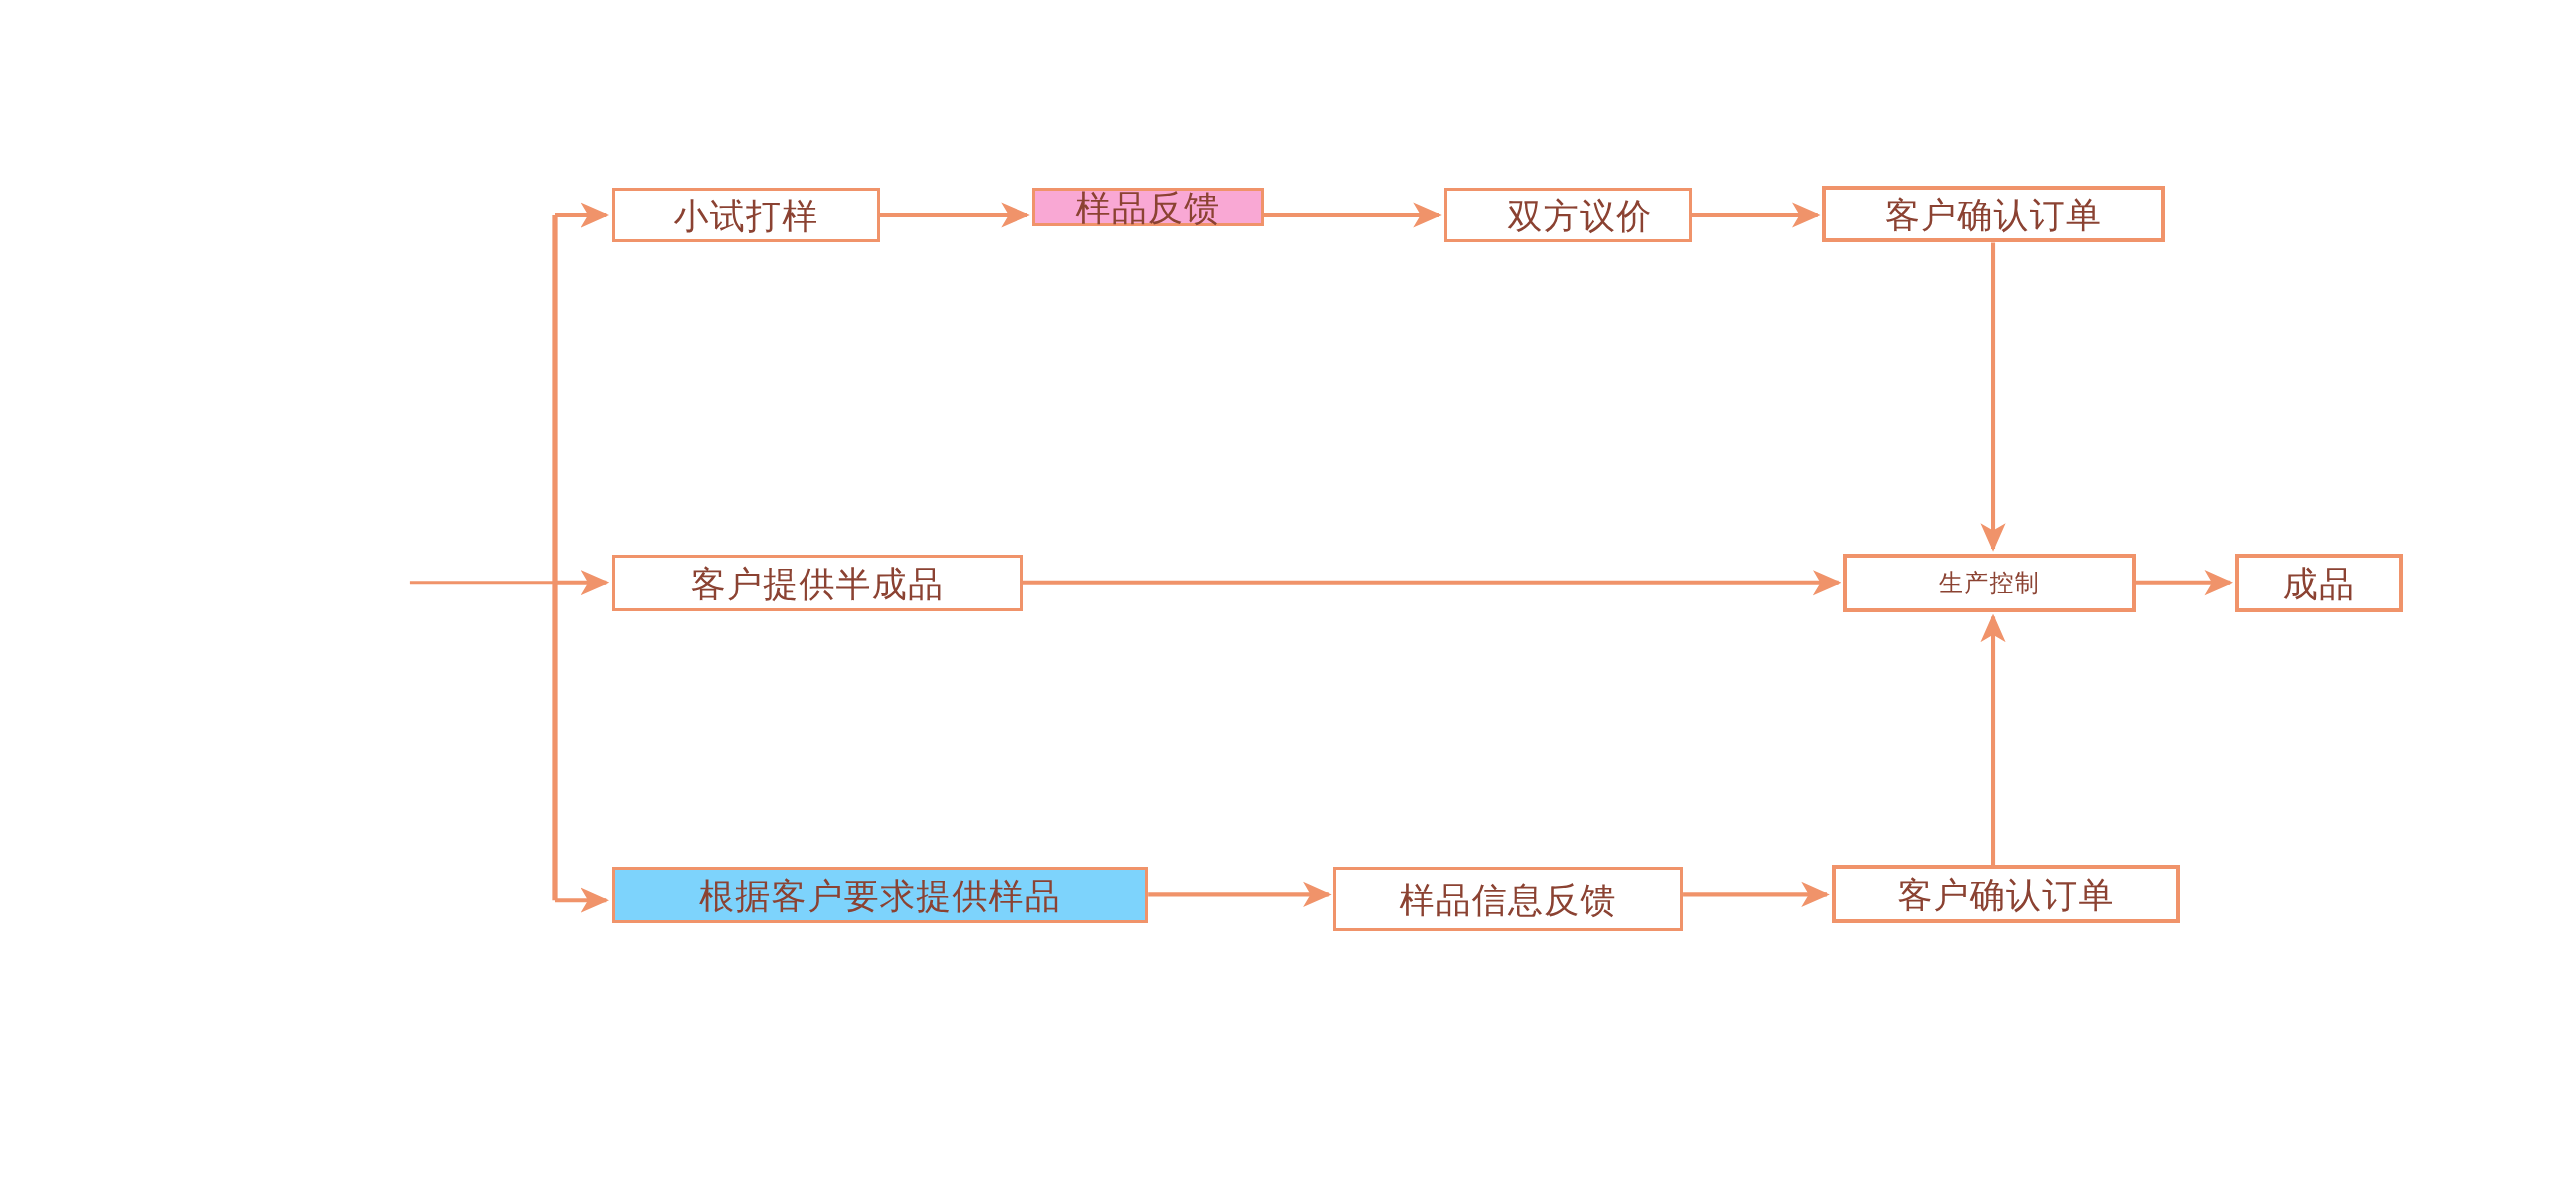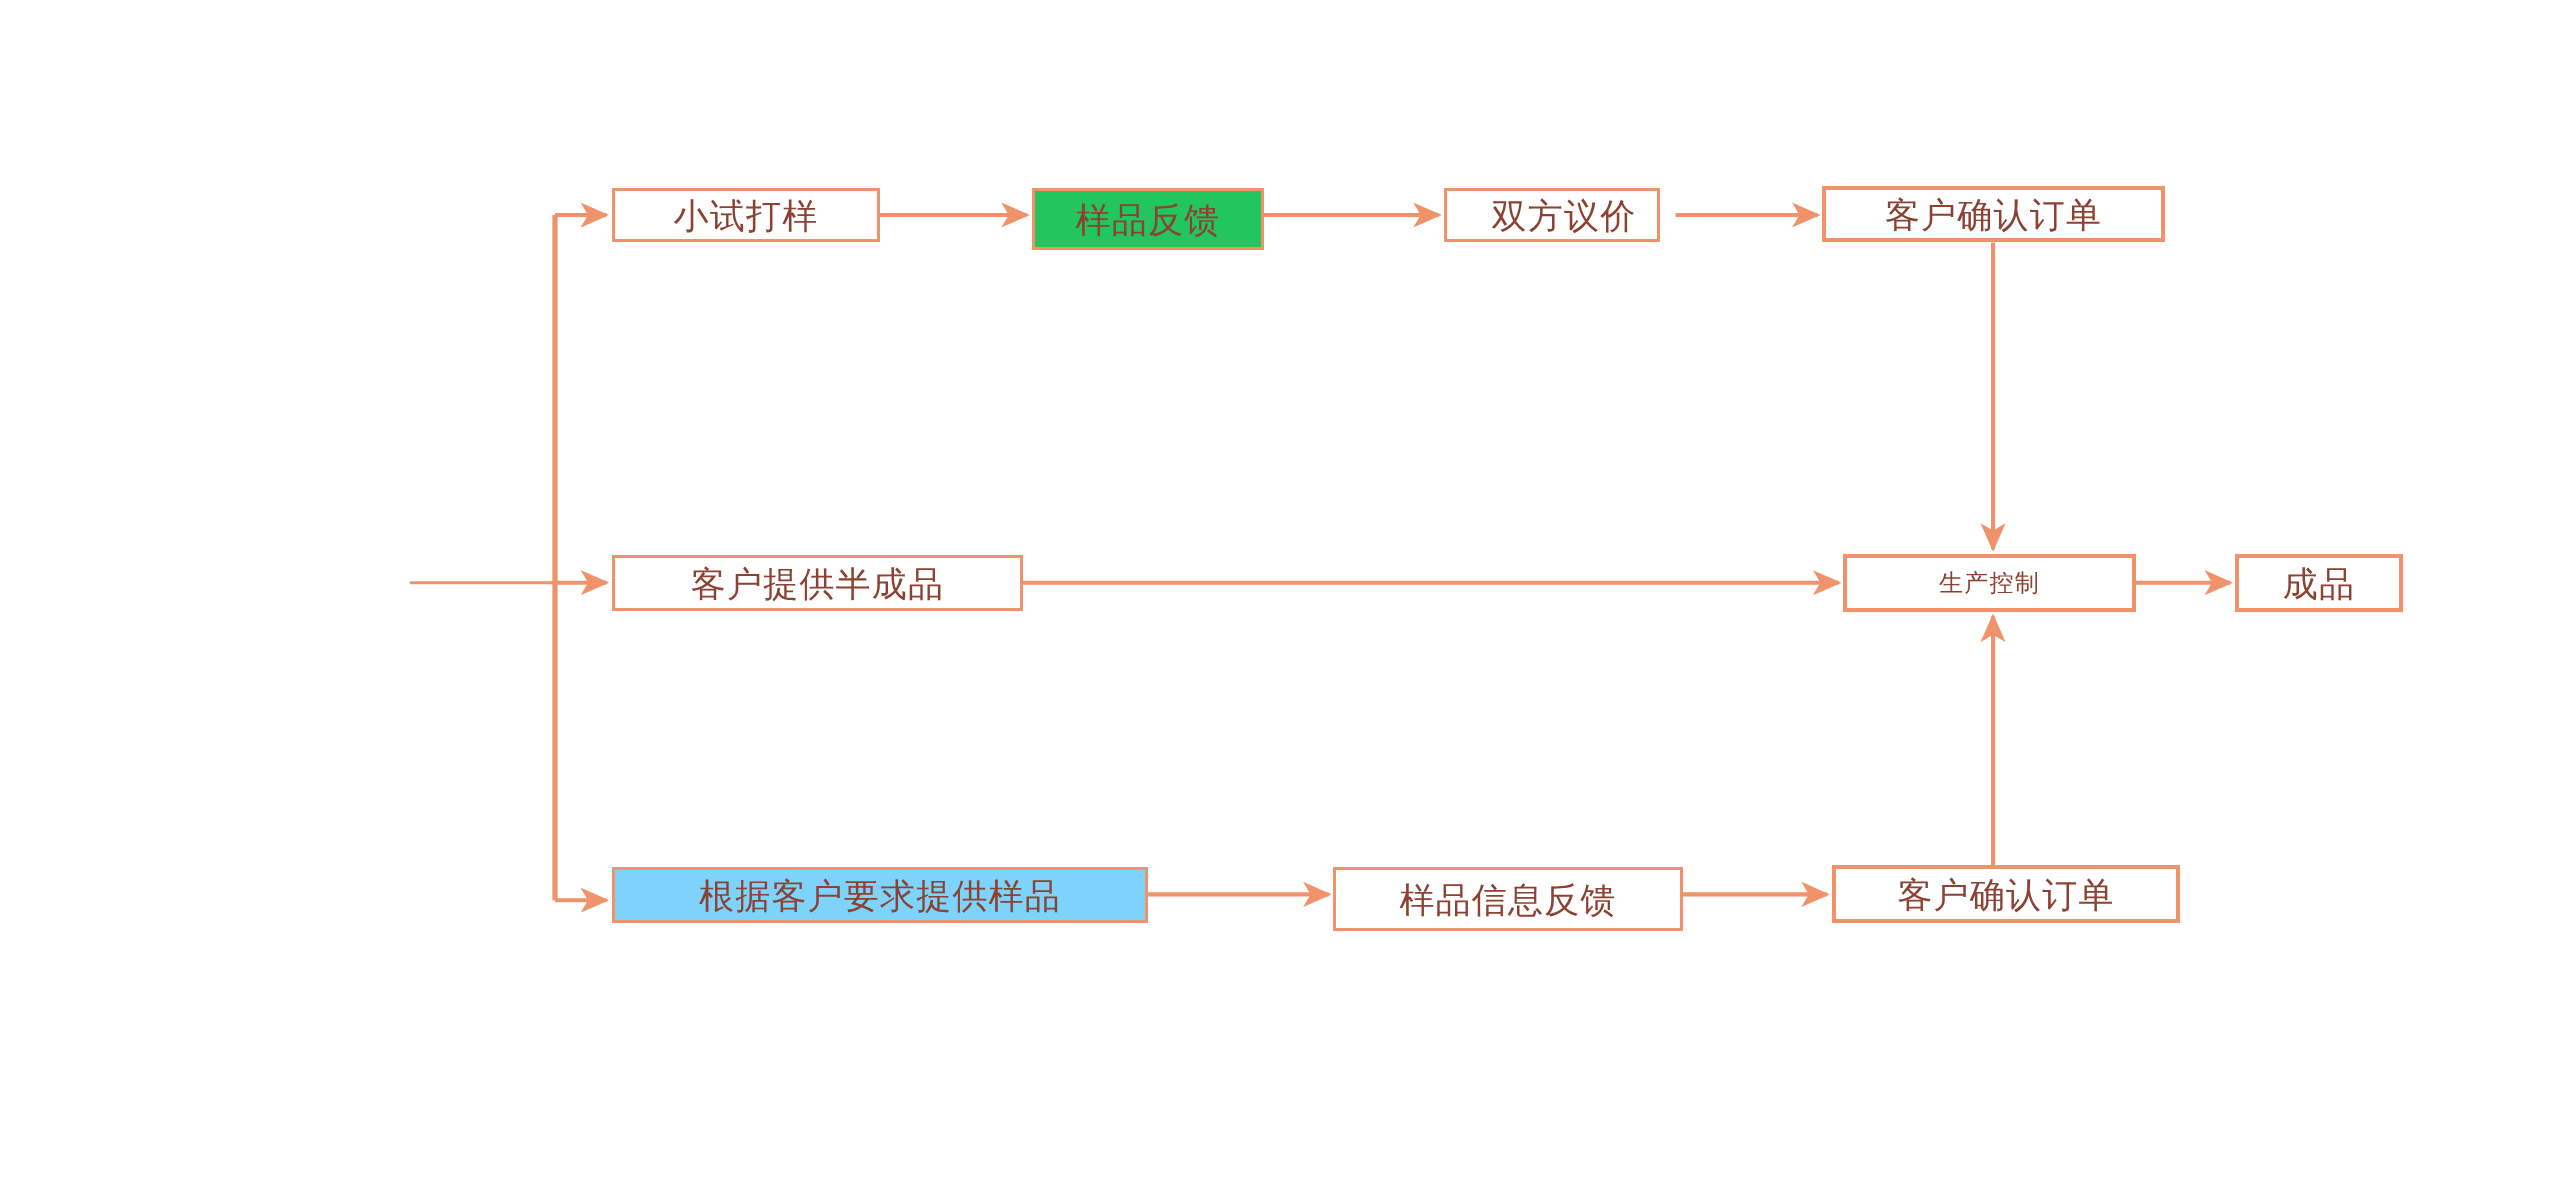--- a/index.html
+++ b/index.html
@@ -105,25 +105,25 @@
     <g>
       <path d="M 3420 1485 L 3420 1058" stroke="#F0936A" stroke-width="7" fill="none" marker-end="url(#arrow-r)"></path>
     </g>
   </svg>
 
 
   <div class="node" style="left: 612px; top: 188px; width: 268px; height: 54px; border: 3.5px solid rgb(240, 147, 106); background: rgb(255, 255, 255); color: rgb(139, 66, 50); font-size: 35px;">
     <span class="node-label">小试打样</span>
   </div>
 
-  <div class="node" style="left: 1032px; top: 188px; width: 232px; height: 62px; border: 3.5px solid rgb(240, 147, 106); background: #22c55e; color: rgb(139, 66, 50); font-size: 35px;">
+  <div class="node" style="left: 1032px; top: 188px; width: 232px; height: 38px; border: 3.5px solid rgb(240, 147, 106); background: #f9a8d4; color: rgb(139, 66, 50); font-size: 35px;">
     <span class="node-label">样品反馈</span>
   </div>
 
-  <div class="node" style="left: 1444px; top: 188px; width: 216px; height: 54px; border: 3.5px solid rgb(240, 147, 106); background: rgb(255, 255, 255); color: rgb(139, 66, 50); font-size: 35px; padding-left: 24px;">
+  <div class="node" style="left: 1444px; top: 188px; width: 248px; height: 54px; border: 3.5px solid rgb(240, 147, 106); background: rgb(255, 255, 255); color: rgb(139, 66, 50); font-size: 35px; padding-left: 24px;">
     <span class="node-label">双方议价</span>
   </div>
 
   <div class="node" style="left: 1822px; top: 186px; width: 343px; height: 56px; border: 4.1px solid rgb(240, 147, 106); background: rgb(255, 255, 255); color: rgb(139, 66, 50); font-size: 35px;">
     <span class="node-label">客户确认订单</span>
   </div>
 
   <div class="node" style="left: 612px; top: 555px; width: 411px; height: 56px; border: 3.5px solid rgb(240, 147, 106); background: rgb(255, 255, 255); color: rgb(139, 66, 50); font-size: 35px;">
     <span class="node-label">客户提供半成品</span>
   </div>

